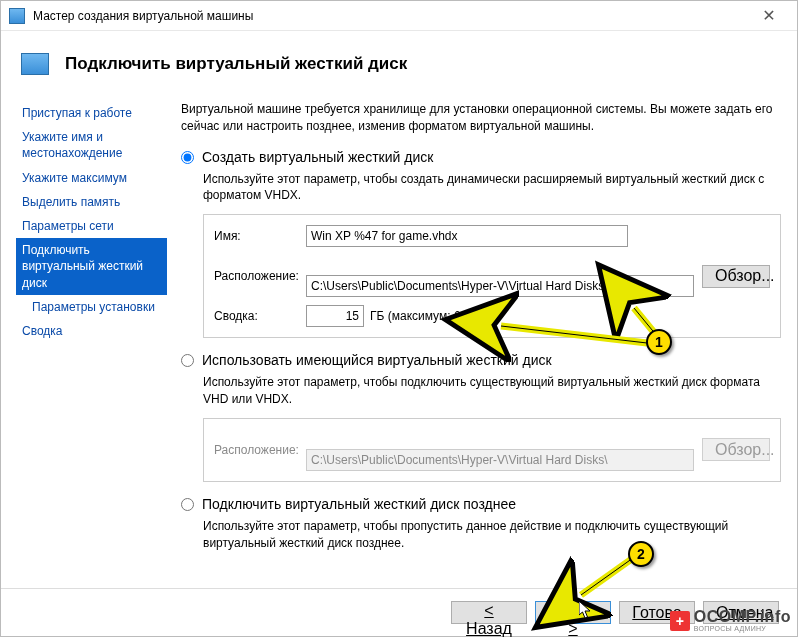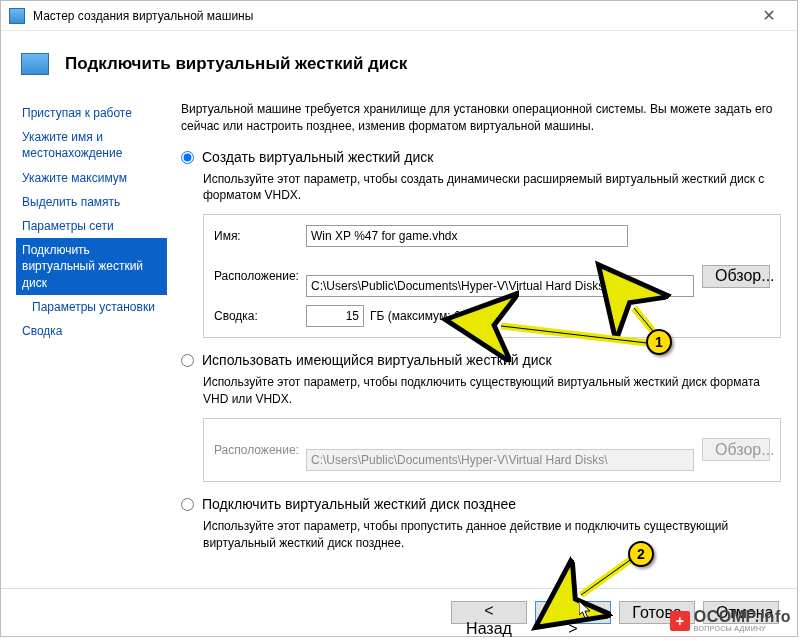--- a/index.html
+++ b/index.html
@@ -31,21 +31,21 @@
   .txt { border: 1px solid #999; height: 22px; padding: 2px 4px; font-family: inherit; font-size: 12px; background: #fff; }
   .txt.disabled { background: #f1f1f1; color: #8a8a8a; border-color: #ccc; }
   .txt-name { width: 322px; }
   .txt-loc { width: 388px; margin-top: 20px; }
   .txt-size { width: 58px; text-align: right; }
   .unit { margin-left: 6px; }
   .btn { border: 1px solid #adadad; background: #e1e1e1; height: 23px; padding: 0 12px; font-family: inherit; font-size: 16px; cursor: pointer; }
   .btn.disabled { color: #9a9a9a; background: #efefef; border-color: #cfcfcf; cursor: default; }
   .btn-browse { margin-left: 8px; width: 68px; }
   .footer { position: absolute; bottom: 0; left: 0; right: 0; height: 48px; border-top: 1px solid #ddd; display: flex; align-items: center; justify-content: flex-end; padding-right: 18px; gap: 8px; }
-  .footer .btn { width: 76px; }
+  .footer .btn { width: 76px; text-decoration: underline; }
   .footer .btn.primary { border: 1px solid #3a8fd8; }
   
   .arrow { position: absolute; pointer-events: none; }
   .badge-circle { position: absolute; width: 26px; height: 26px; border-radius: 50%; background: #ffde00; border: 2px solid #000; display: flex; align-items: center; justify-content: center; font-weight: bold; font-size: 14px; pointer-events: none; box-shadow: 2px 2px 3px rgba(0,0,0,0.4); }
   .watermark { position: absolute; right: 6px; bottom: 4px; display: flex; align-items: center; gap: 4px; font-family: Arial, sans-serif; pointer-events: none; }
   .watermark .wm-icon { width: 20px; height: 20px; background: #e33; border-radius: 2px; display:flex; align-items:center; justify-content:center; color:#fff; font-weight:bold; font-size:14px;}
   .watermark .wm-text { line-height: 1; }
   .watermark .wm-main { font-size: 16px; font-weight: bold; color: #444; letter-spacing: 0.5px;}
   .watermark .wm-sub { font-size: 7px; color: #888; letter-spacing: 0.3px;}
   .cursor { position: absolute; width: 14px; height: 20px; pointer-events:none; }

